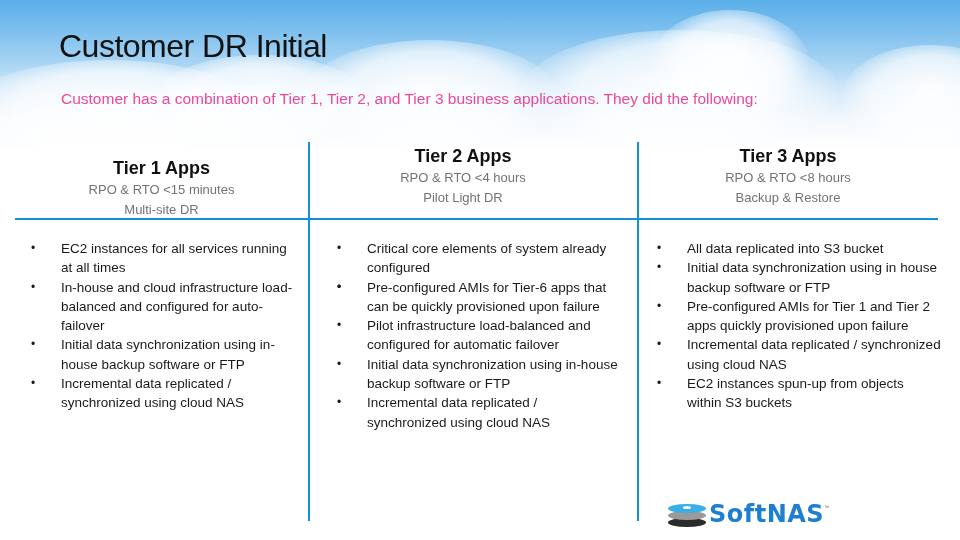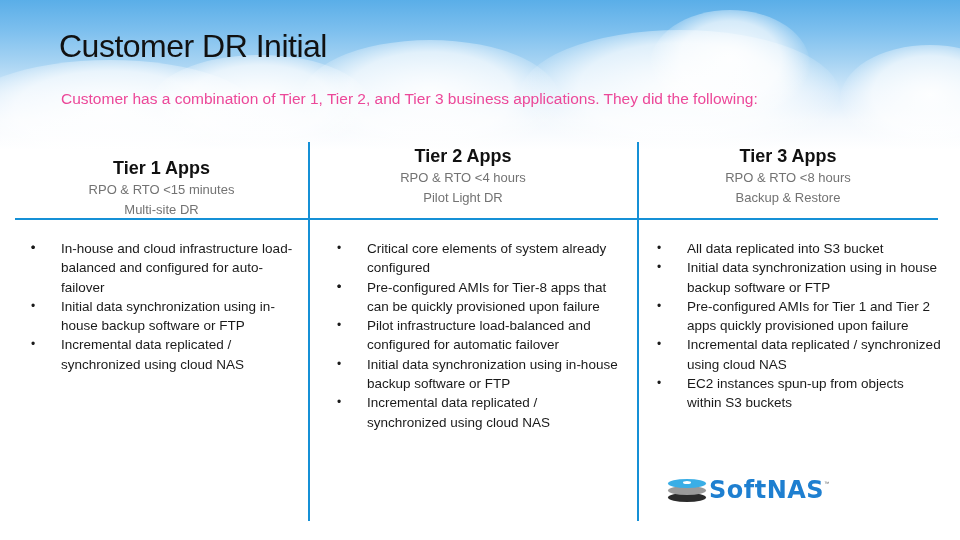--- a/index.html
+++ b/index.html
@@ -45,21 +45,21 @@
       position: absolute; top: 239px; list-style: none;
     }
     .bullets li {
       position: relative; padding-left: 30px;
       font-size: 13.5px; line-height: 19.3px; color: #1a1a1a;
     }
     .bullets li .dot {
       position: absolute; left: 0; top: 0; width: 12px; text-align: left; font-size: 12px;
     }
     .logo {
-      position: absolute; left: 668px; top: 476px; display: flex; align-items: center;
+      position: absolute; left: 668px; top: 500px; display: flex; align-items: flex-end;
     }
     .logo .disks { position: relative; width: 38px; height: 26px; }
     .logo .disk { position: absolute; left: 0; width: 38px; height: 9px; border-radius: 50%; }
     .logo .wordmark {
       margin-left: 3px; font-size: 24px; font-weight: bold; letter-spacing: 0.5px;
       color: #1e7fd0; font-family: "DejaVu Sans", sans-serif;
     }
     .logo .tm { font-size: 5px; color: #555; align-self: flex-start; margin-top: 4px; }
   </style>
 </head>
@@ -93,30 +93,30 @@
   <div class="line">Pilot Light DR</div>
 </div>
 
 <div class="col-head" style="left:640px; width:296px;">
   <div class="name">Tier 3 Apps</div>
   <div class="line">RPO &amp; RTO &lt;8 hours</div>
   <div class="line">Backup &amp; Restore</div>
 </div>
 
 <ul class="bullets" style="left:31px; width:262px;">
-  <li><span class="dot">•</span></li>
+  <li><span class="dot">•</span><span>EC2 instances for all services running at all times</span></li>
   <li><span class="dot">•</span><span>In-house and cloud infrastructure load-balanced and configured for auto-failover</span></li>
   <li><span class="dot">•</span><span>Initial data synchronization using in-house backup software or FTP</span></li>
   <li><span class="dot">•</span><span>Incremental data replicated / synchronized using cloud NAS</span></li>
 </ul>
 
 <ul class="bullets" style="left:337px; width:282px;">
   <li><span class="dot">•</span><span>Critical core elements of system already configured</span></li>
   <li><span class="dot">•</span></li>
-  <li><span class="dot">•</span><span>Pre-configured AMIs for Tier-8 apps that can be quickly provisioned upon failure</span></li>
+  <li><span class="dot">•</span><span>Pre-configured AMIs for Tier-6 apps that can be quickly provisioned upon failure</span></li>
   <li><span class="dot">•</span><span>Pilot infrastructure load-balanced and configured for automatic failover</span></li>
   <li><span class="dot">•</span><span>Initial data synchronization using in-house backup software or FTP</span></li>
   <li><span class="dot">•</span><span>Incremental data replicated / synchronized using cloud NAS</span></li>
 </ul>
 
 <ul class="bullets" style="left:657px; width:284px;">
   <li><span class="dot">•</span><span>All data replicated into S3 bucket</span></li>
   <li><span class="dot">•</span><span>Initial data synchronization using in house backup software or FTP</span></li>
   <li><span class="dot">•</span><span>Pre-configured AMIs for Tier 1 and Tier 2 apps quickly provisioned upon failure</span></li>
   <li><span class="dot">•</span><span>Incremental data replicated / synchronized using cloud NAS</span></li>

